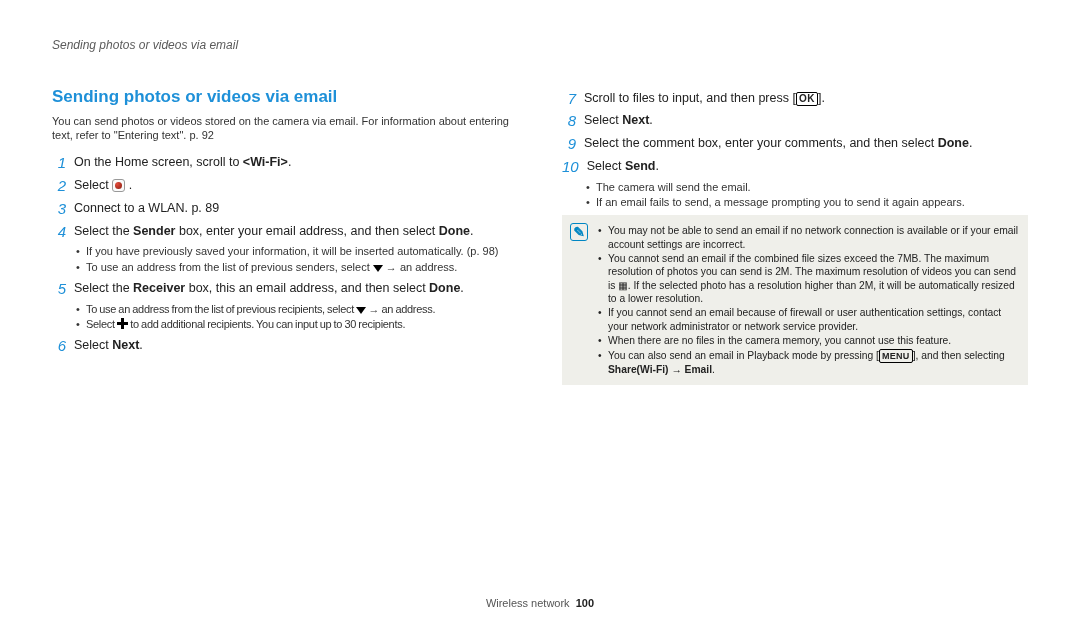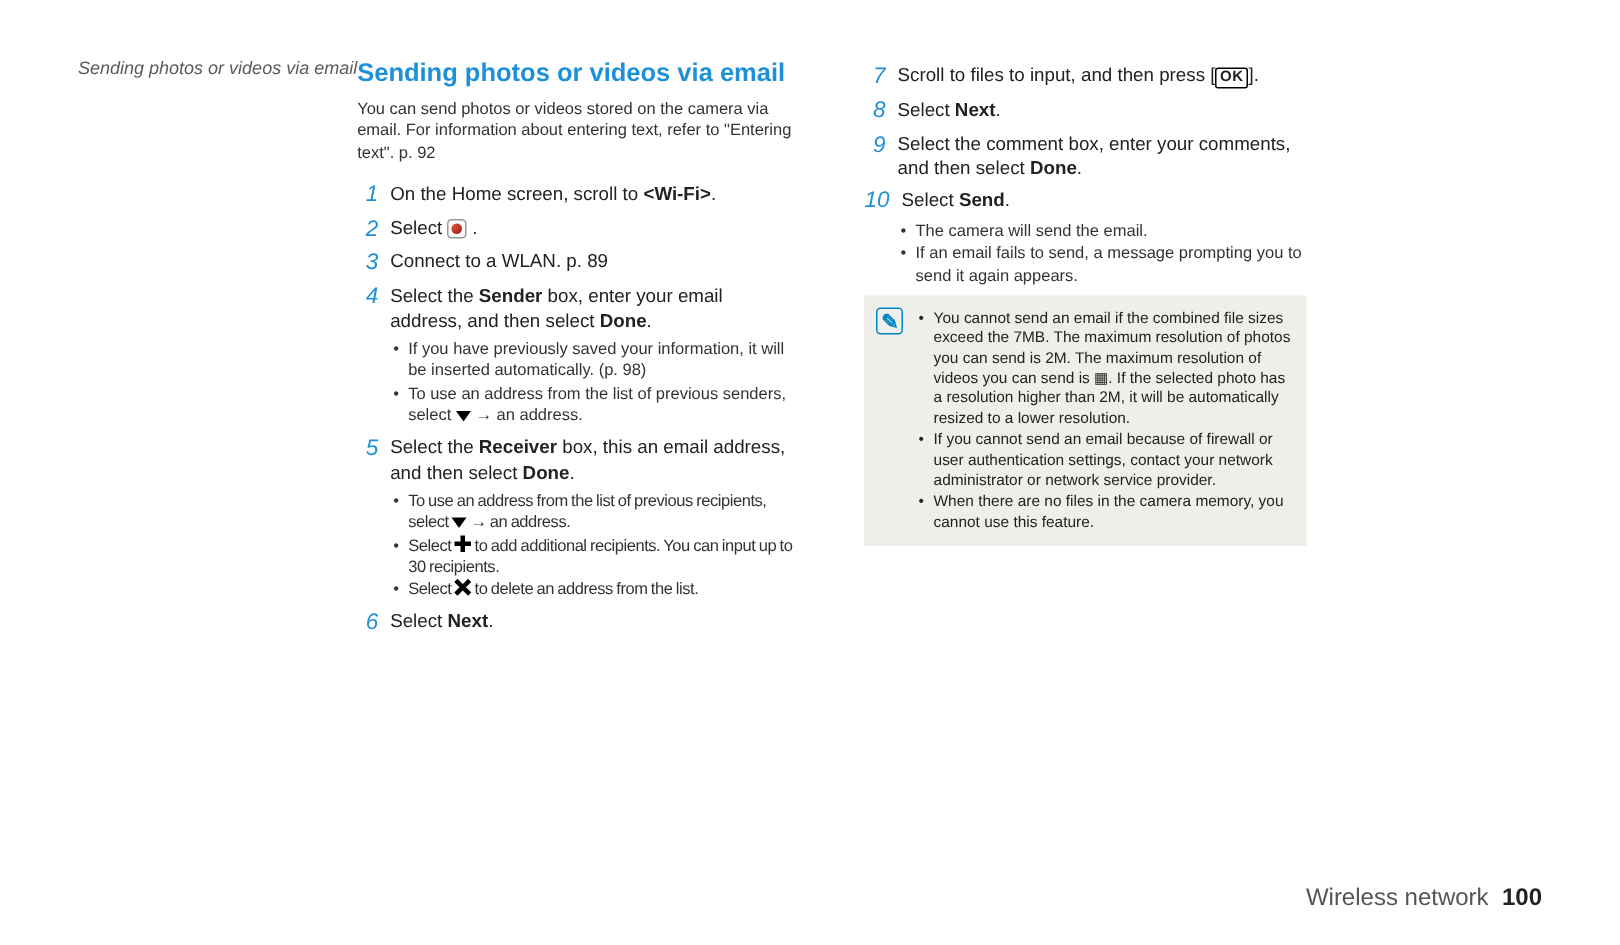--- a/index.html
+++ b/index.html
@@ -16,21 +16,21 @@
     background: #fff;
     width: 1080px;
     height: 630px;
     overflow: hidden;
     font-size: 12px;
     line-height: 1.3;
   }
   .page {
     padding: 38px 52px 20px 52px;
     display: flex;
-    flex-direction: row;
+    flex-direction: column;
     height: 100%;
   }
   .running-head {
     font-style: italic;
     color: var(--light-text);
     font-size: 12px;
     margin-bottom: 32px;
   }
   .columns {
     display: flex;
@@ -167,22 +167,22 @@
     font-weight:700; font-size:14px;
   }
   .note-box ul {
     list-style:none; margin:0; padding:0;
   }
   .note-box li {
     position:relative; padding-left:10px; margin:1px 0;
   }
   .note-box li::before { content:"•"; position:absolute; left:0; }
   .footer {
-    text-align:right;
-    font-size:16px;
+    text-align:center;
+    font-size:11px;
     color:#555;
     margin-top:auto;
     padding-top:8px;
   }
   .footer .pg { font-weight:700; color:#222; }
   b, strong { font-weight:700; }
 </style>
 </head>
 <body>
 
@@ -227,21 +227,20 @@
 
       <div class="step">
         <div class="step-num">5</div>
         <div class="step-body">
           <span>Select the </span><b>Receiver</b><span> box, this an email address, and then select </span><b>Done</b><span>.</span>
         </div>
       </div>
       <ul class="sub tight">
         <li><span>To use an address from the list of previous recipients, select </span><span class="icon-down"></span><span> → an address.</span></li>
         <li><span>Select </span><span class="icon-plus"></span><span> to add additional recipients. You can input up to 30 recipients.</span></li>
-        <li><span>Select </span><span class="icon-x"></span><span> to delete an address from the list.</span></li>
       </ul>
 
       <div class="step">
         <div class="step-num">6</div>
         <div class="step-body">
           <span>Select </span><b>Next</b><span>.</span>
         </div>
       </div>
     </div>
 
@@ -274,23 +273,25 @@
         </div>
       </div>
       <ul class="sub">
         <li>The camera will send the email.</li>
         <li>If an email fails to send, a message prompting you to send it again appears.</li>
       </ul>
 
       <div class="note-box">
         <div class="note-badge">✎</div>
         <ul>
+          <li>You may not be able to send an email if no network connection is available or if your email account settings are incorrect.</li>
           <li><span>You cannot send an email if the combined file sizes exceed the 7MB. The maximum resolution of photos you can send is 2M. The maximum resolution of videos you can send is </span><span class="icon-video">▦</span><span>. If the selected photo has a resolution higher than 2M, it will be automatically resized to a lower resolution.</span></li>
           <li>If you cannot send an email because of firewall or user authentication settings, contact your network administrator or network service provider.</li>
           <li>When there are no files in the camera memory, you cannot use this feature.</li>
+          <li><span>You can also send an email in Playback mode by pressing [</span><span class="icon-menu">MENU</span><span>], and then selecting </span><b>Share(Wi-Fi) → Email</b><span>.</span></li>
         </ul>
       </div>
     </div>
   </div>
 
   <div class="footer">
     <span>Wireless network</span>&nbsp;&nbsp;<span class="pg">100</span>
   </div>
 </div>
 

